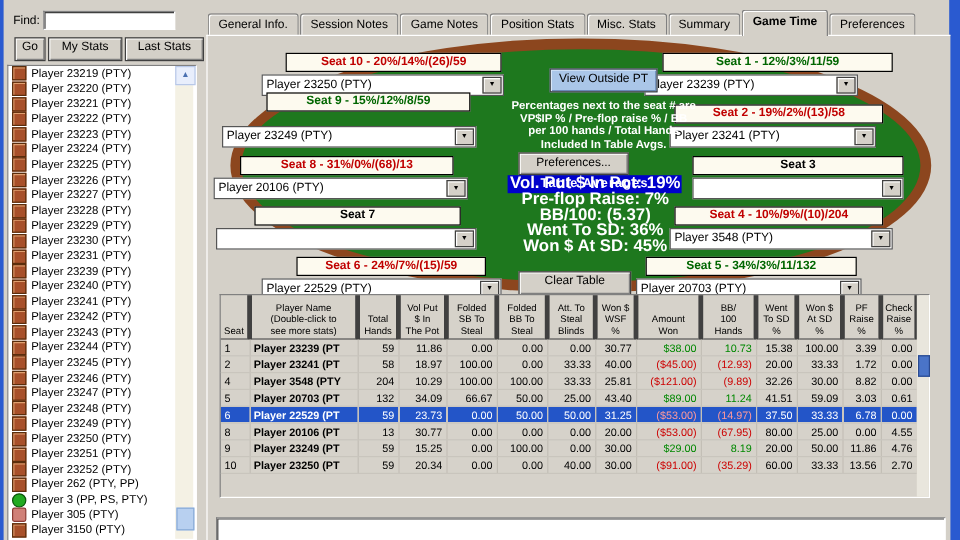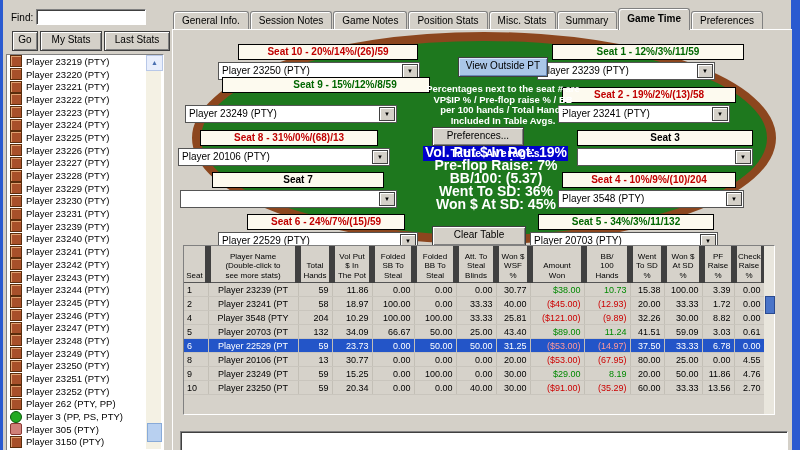--- a/index.html
+++ b/index.html
@@ -53,21 +53,21 @@
   .seat-label[data-color="green"]{color:#006600;}
   .seat-label[data-color="black"]{color:#000;}
   .combo{position:absolute;height:16px;background:#fff;border:1px solid #555;z-index:2;
          font-size:10px;line-height:16px;}
   .combo-text{position:absolute;left:3px;top:0;right:18px;overflow:hidden;white-space:nowrap;}
   .combo-arrow{position:absolute;right:1px;top:1px;width:14px;height:12px;background:#d4d0c8;
                border:1px solid #404040;box-shadow:inset 1px 1px 0 #fff;
                font-size:6px;line-height:12px;text-align:center;color:#000;}
   .lab-s10{left:238px;top:44px;width:178px;} .dd-s10{left:218px;top:62px;width:200px;}
   .lab-s1{left:552px;top:44px;width:190px;}  .dd-s1{left:537px;top:62px;width:176px;}
-  .lab-s9{left:222px;top:77px;width:168px;padding-left:38px;}  .dd-s9{left:185px;top:105px;width:210px;}
+  .lab-s9{left:222px;top:77px;width:168px;}  .dd-s9{left:185px;top:105px;width:210px;}
   .lab-s2{left:562px;top:87px;width:172px;}  .dd-s2{left:558px;top:105px;width:170px;}
   .lab-s8{left:200px;top:130px;width:176px;} .dd-s8{left:178px;top:148px;width:210px;}
   .lab-s3{left:577px;top:130px;width:174px;} .dd-s3{left:577px;top:148px;width:174px;}
   .lab-s7{left:212px;top:172px;width:170px;} .dd-s7{left:180px;top:190px;width:215px;}
   .lab-s4{left:562px;top:172px;width:172px;} .dd-s4{left:558px;top:190px;width:184px;}
   .lab-s6{left:247px;top:214px;width:156px;} .dd-s6{left:218px;top:232px;width:198px;}
   .lab-s5{left:538px;top:214px;width:174px;} .dd-s5{left:530px;top:232px;width:186px;}
 
   .btn-view{left:432px;top:57px;width:88px;height:18px;line-height:16px;z-index:2;
             background:#aac6e8;box-shadow:inset 1px 1px 0 #d8e6f8, inset -1px -1px 0 #6a8ab8;margin-left:26px;}
@@ -80,25 +80,25 @@
   .avg-lines{position:absolute;left:396px;top:146px;width:200px;z-index:2;color:#fff;
              font-weight:bold;font-size:14px;line-height:13px;text-align:center;}
   .btn-clear{left:432px;top:226px;width:92px;height:18px;line-height:16px;z-index:2;}
 
   
   .stats-wrap{position:absolute;left:183px;top:245px;width:592px;height:170px;background:#d6d2ca;
               border:1px solid;border-color:#808080 #fff #fff #808080;box-sizing:border-box;z-index:2;}
   table.stats{border-collapse:collapse;table-layout:fixed;width:580px;}
   .stats th{font-size:8px;font-weight:normal;line-height:9.5px;vertical-align:bottom;
             text-align:center;padding:1px 1px 2px;border-bottom:1px solid #555;
-            border-right:6px solid #404040;height:33px;overflow:hidden;}
+            border-right:4px solid #404040;height:33px;overflow:hidden;}
   .stats td{font-size:9px;height:13px;padding:0 3px;border-right:1px solid #c3bfb6;
             border-bottom:1px solid #c9c5bd;white-space:nowrap;overflow:hidden;}
   .stats td.num{text-align:right;}
-  .stats td.name{text-align:center;}
+  .stats td.name{text-align:left;font-weight:bold;}
   .stats td.pos{color:#008800;}
   .stats td.neg{color:#cc0000;}
   .stats tr.sel td{background:#2355c8;color:#fff;}
   .stats tr.sel td.neg{color:#ff9a9a;}
   .stats col:nth-child(1){width:24px;}  .stats col:nth-child(2){width:90px;}
   .stats col:nth-child(3){width:34px;}  .stats col:nth-child(4){width:40px;}
   .stats col:nth-child(5){width:42px;}  .stats col:nth-child(6){width:42px;}
   .stats col:nth-child(7){width:40px;}  .stats col:nth-child(8){width:34px;}
   .stats col:nth-child(9){width:54px;}  .stats col:nth-child(10){width:46px;}
   .stats col:nth-child(11){width:34px;} .stats col:nth-child(12){width:38px;}

